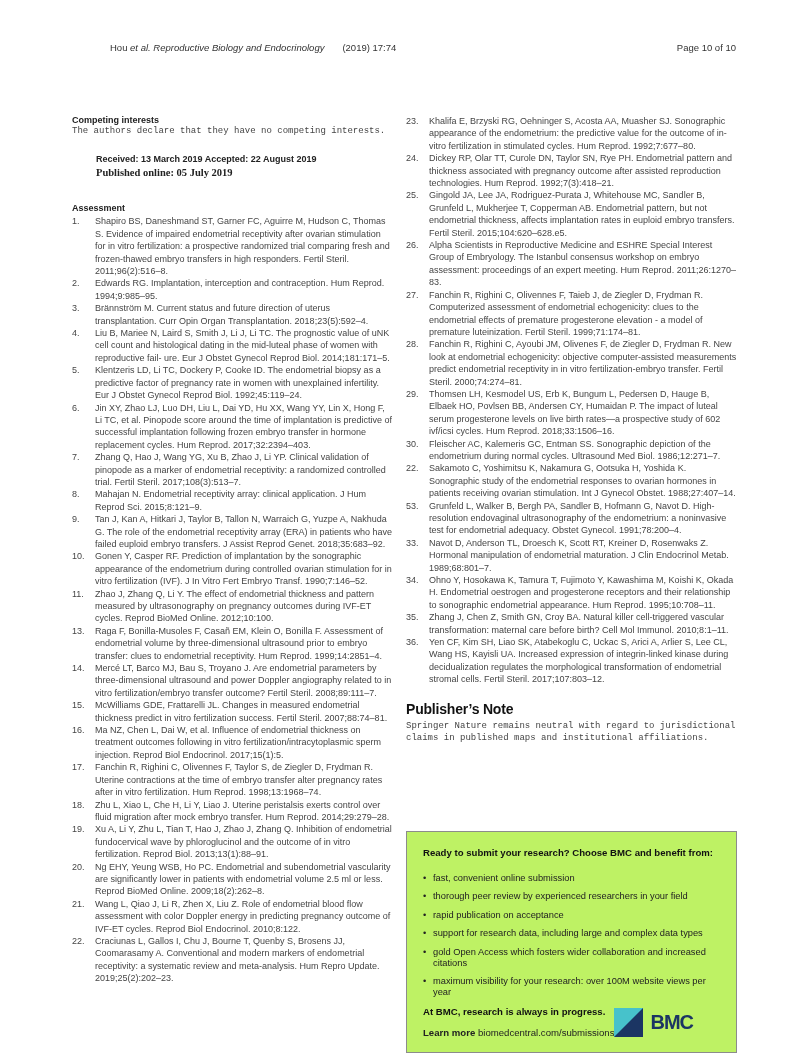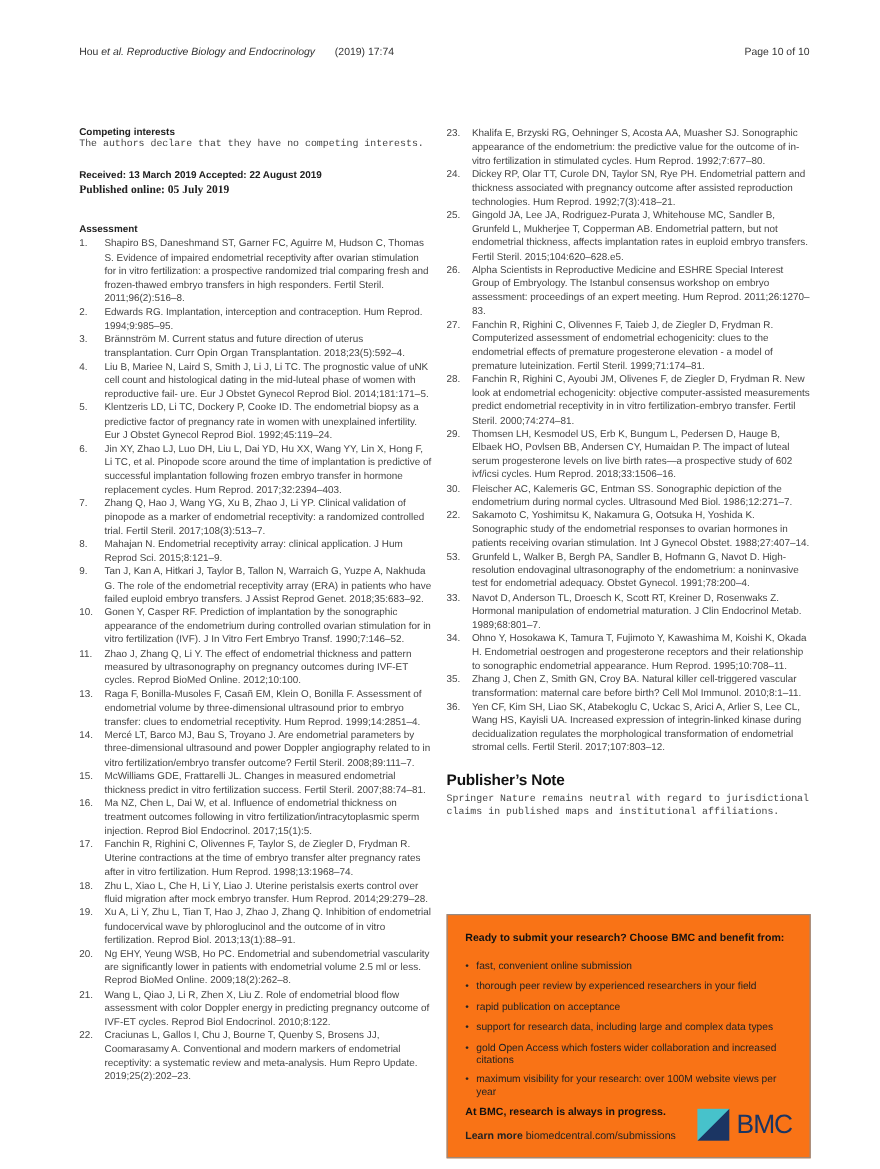--- a/index.html
+++ b/index.html
@@ -9,39 +9,39 @@
     width:800px; height:1063px;
     font-family:"Liberation Sans", sans-serif;
     color:#454545;
     position:relative;
     overflow:hidden;
   }
   .page { position:relative; width:800px; height:1063px; }
 
   .page-header {
     display:flex; justify-content:space-between; align-items:baseline;
-    padding:42px 64px 0 72px;
+    padding:42px 64px 0 110px;
     font-size:9.5px; color:#333;
   }
   .header-left i { font-style:italic; }
   .header-citation { margin-left:18px; font-style:normal; }
 
   .columns {
     display:flex; gap:14px;
     margin-top:62px;
     padding:0 29px 0 72px;
     align-items:flex-start;
   }
   .col-left  { width:320px; flex:0 0 320px; }
   .col-right { width:331px; flex:0 0 331px; }
 
   .small-heading { font-size:9px; font-weight:bold; color:#222; }
   .body-text { font-size:9px; line-height:12.4px; color:#454545;font-family:Liberation Mono, monospace; }
 
-  .dates-block { margin-top:16px; }
+  .dates-block { margin-top:16px;margin-left:24px; }
   .received-line { font-size:9px; font-weight:bold; color:#222; line-height:13px; }
   .published-line {
     font-family:"Liberation Serif", serif;
     font-size:10.5px; font-weight:bold; color:#222; line-height:13px;
   }
 
   .refs-title { margin-top:24px; }
   ol.refs { list-style:none; margin-top:2px; font-size:9px; line-height:12.4px; }
   ol.refs li { display:flex; }
   .ref-num { flex:0 0 14px; margin-right:9px; }
@@ -52,38 +52,38 @@
     font-size:14px; font-weight:bold; color:#111;
     letter-spacing:-0.2px;
   }
   .pub-note-body { margin-top:3px; }
 
   .bmc-box {
     margin-top:86px;
     border:1px solid #8c8c8c;
     padding:15px 16px 14px 16px;
     width:331px;
-    background:#f97316;
+    background:#bef264;
   }
   .bmc-heading { font-size:9.6px; font-weight:bold; color:#111; }
   ul.bmc-bullets { list-style:none; margin-top:15px; }
   ul.bmc-bullets li { display:flex; font-size:9.3px; color:#222; margin-bottom:7.5px; line-height:11px; }
   .bullet-dot { flex:0 0 10px; }
-  .bmc-bottom { display:flex; justify-content:space-between; align-items:flex-end; margin-top:0; }
+  .bmc-bottom { display:flex; align-items:flex-end; margin-top:0; }
   .bmc-bottom-left { display:flex; flex-direction:column; gap:10px; }
   .tagline { font-size:9.6px; font-weight:bold; color:#111; }
   .learn-more { font-size:9.6px; color:#222; }
   .learn-more .lm-label { font-weight:bold; }
   .bmc-logo { display:flex; align-items:center; gap:7px; padding-bottom:1px; }
   .logo-square {
     width:29px; height:29px;
     background:linear-gradient(to bottom right, var(--teal) 49.6%, var(--navy) 50.4%);
   }
   .logo-text {
-    font-size:24px; font-weight:normal; color:var(--navy);
+    font-size:20px; font-weight:bold; color:var(--navy);
     letter-spacing:-1px; line-height:29px;
   }
 </style>
 </head>
 <body>
 
 <div class="page">
 
   <header class="page-header">
     <div class="header-left">

